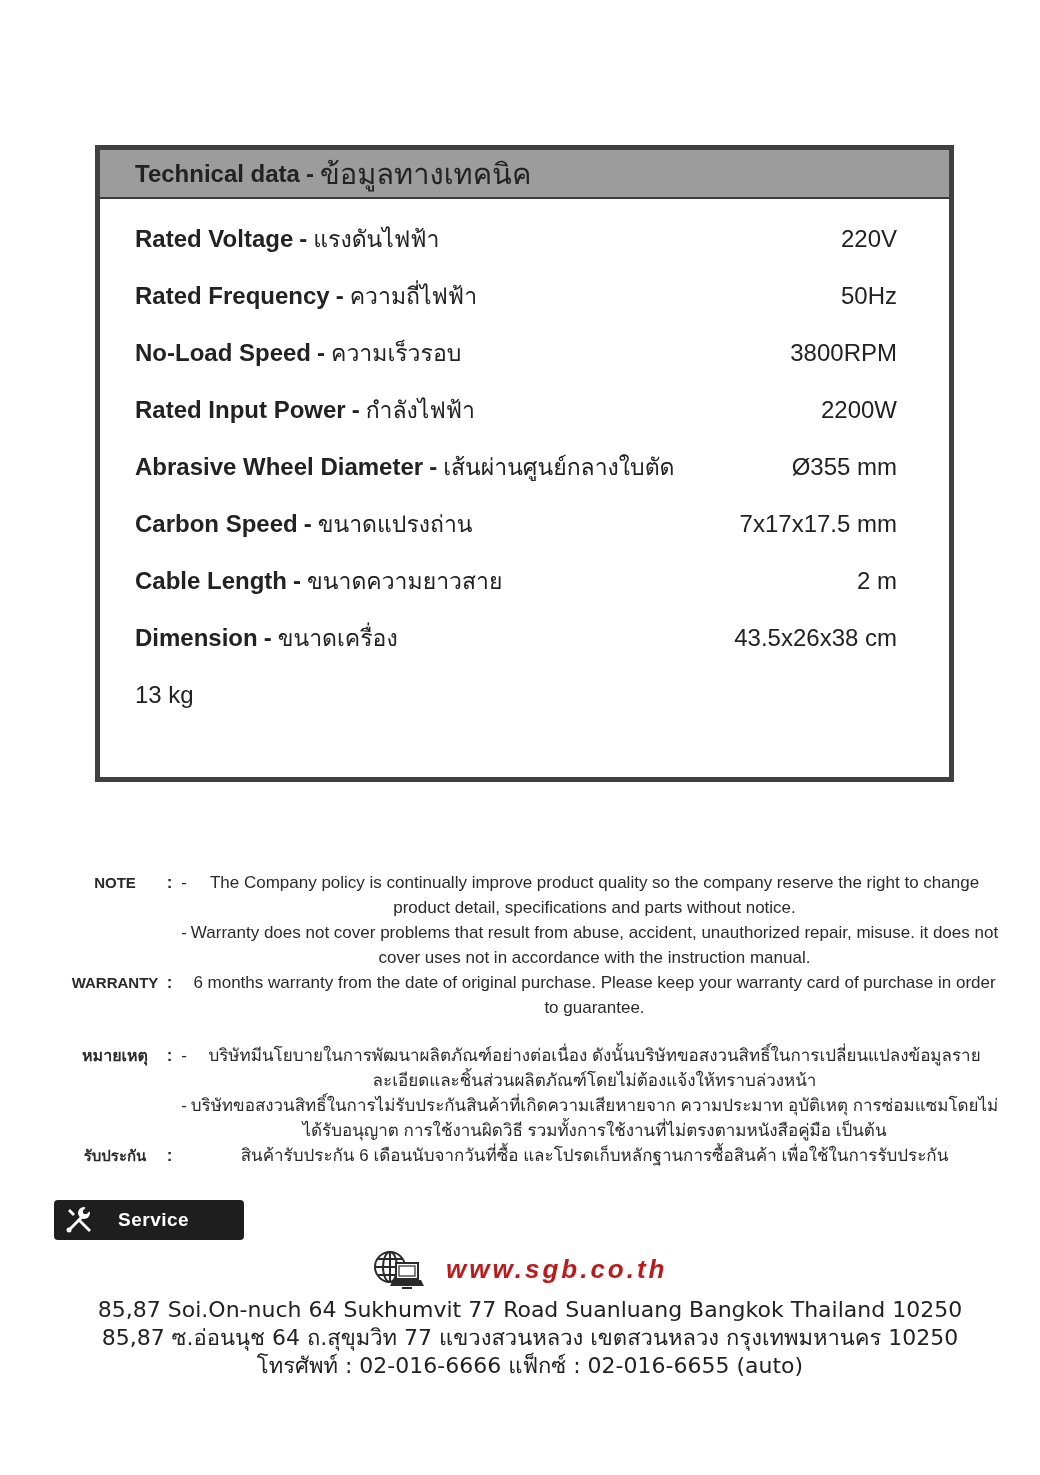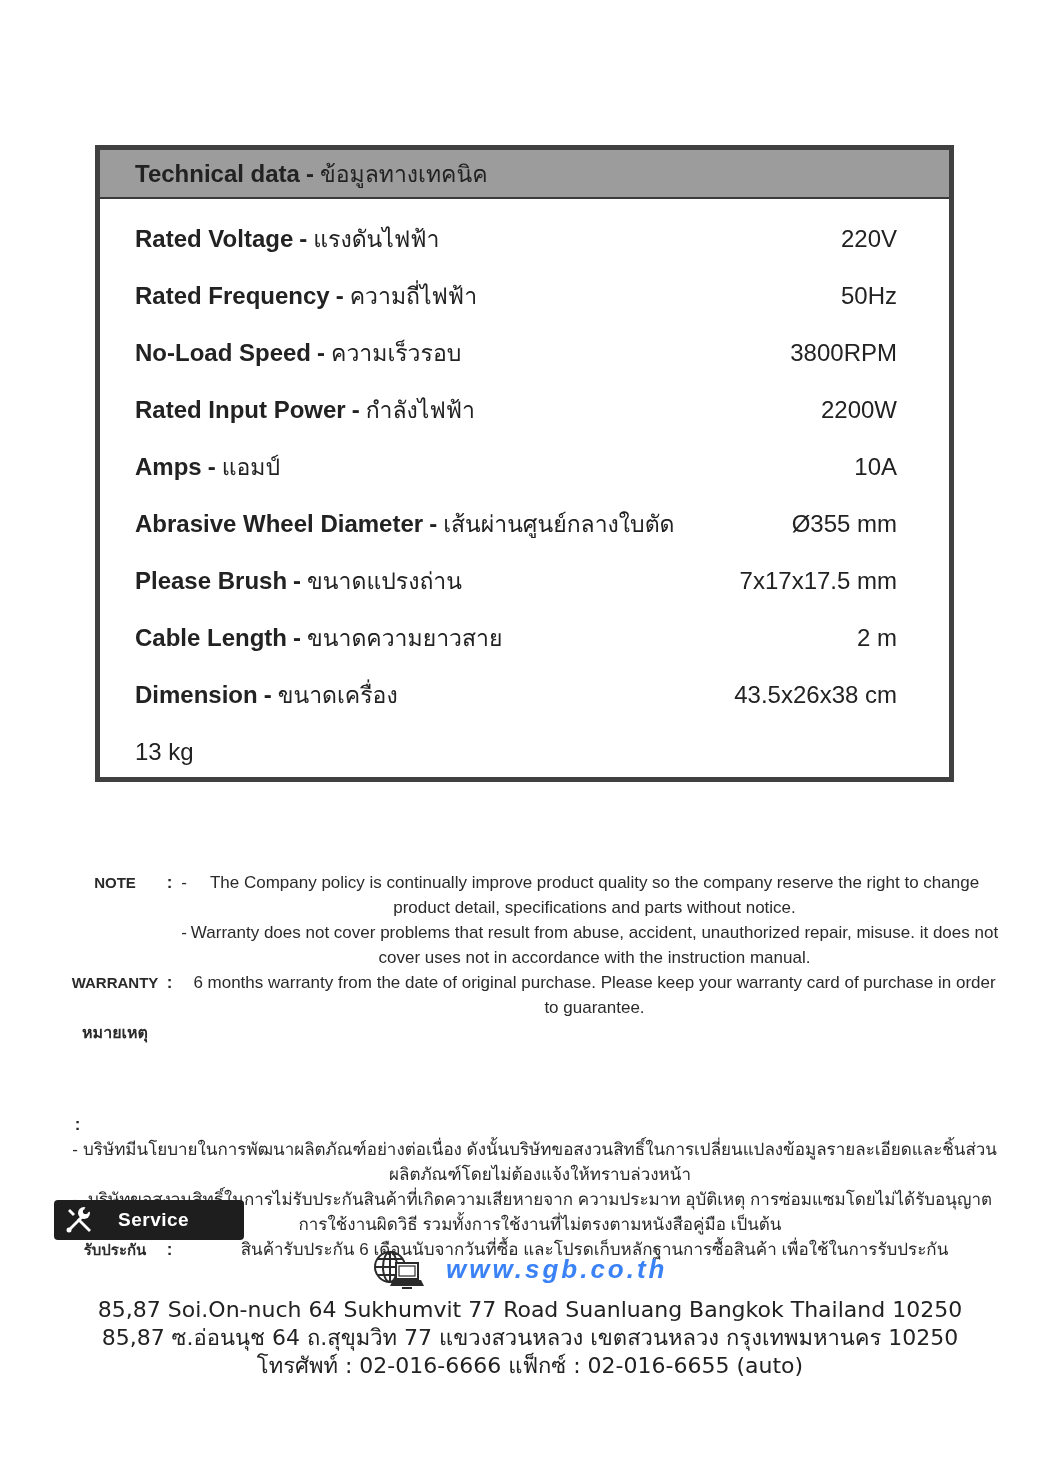--- a/index.html
+++ b/index.html
@@ -40,21 +40,21 @@
     }
     .spec-header .en {
       font-weight: bold;
     }
     .spec-header .sep {
       font-weight: bold;
       margin: 0 6px;
     }
     .spec-header .th {
       font-weight: normal;
-      font-size: 23px;
+      font-size: 29px;
     }
     .spec-rows {
       position: absolute;
       top: 60px;
       left: 0;
       right: 0;
     }
     .spec-row {
       height: 57px;
       display: flex;
@@ -118,21 +118,21 @@
       width: 12px;
       flex: 0 0 12px;
     }
     .note-text {
       flex: 1;
     }
     .note-plain {
       padding-left: 12px;
     }
     .thai-notes {
-      flex-direction: column;
+      margin-top: 23px;
     }
     .thai-notes .note-key {
       font-size: 16px;
     }
 
     
     .service-badge {
       position: absolute;
       left: 54px;
       top: 1200px;
@@ -170,21 +170,21 @@
       width: 54px;
       height: 44px;
       display: inline-block;
     }
     .website .url {
       margin-left: 20px;
       font-size: 26px;
       font-weight: bold;
       font-style: italic;
       letter-spacing: 3px;
-      color: #3b82f6;
+      color: #b91c1c;
     }
     .address {
       position: absolute;
       top: 1296px;
       left: 0;
       width: 1060px;
       text-align: center;
       font-size: 22px;
       line-height: 28px;
       color: #222;
@@ -214,29 +214,25 @@
     </div>
     <div class="spec-row">
       <span class="label"><span class="en">No-Load Speed</span><span class="sep">-</span><span class="th">ความเร็วรอบ</span></span>
       <span class="value">3800RPM</span>
     </div>
     <div class="spec-row">
       <span class="label"><span class="en">Rated Input Power</span><span class="sep">-</span><span class="th">กำลังไฟฟ้า</span></span>
       <span class="value">2200W</span>
     </div>
     <div class="spec-row">
-      <span class="label"><span class="en">Amps</span><span class="sep">-</span><span class="th">แอมป์</span></span>
-      <span class="value">10A</span>
-    </div>
-    <div class="spec-row">
       <span class="label"><span class="en">Abrasive Wheel Diameter</span><span class="sep">-</span><span class="th">เส้นผ่านศูนย์กลางใบตัด</span></span>
       <span class="value">Ø355 mm</span>
     </div>
     <div class="spec-row">
-      <span class="label"><span class="en">Please Brush</span><span class="sep">-</span><span class="th">ขนาดแปรงถ่าน</span></span>
+      <span class="label"><span class="en">Carbon Speed</span><span class="sep">-</span><span class="th">ขนาดแปรงถ่าน</span></span>
       <span class="value">7x17x17.5 mm</span>
     </div>
     <div class="spec-row">
       <span class="label"><span class="en">Cable Length</span><span class="sep">-</span><span class="th">ขนาดความยาวสาย</span></span>
       <span class="value">2 m</span>
     </div>
     <div class="spec-row">
       <span class="label"><span class="en">Dimension</span><span class="sep">-</span><span class="th">ขนาดเครื่อง</span></span>
       <span class="value">43.5x26x38 cm</span>
     </div>

